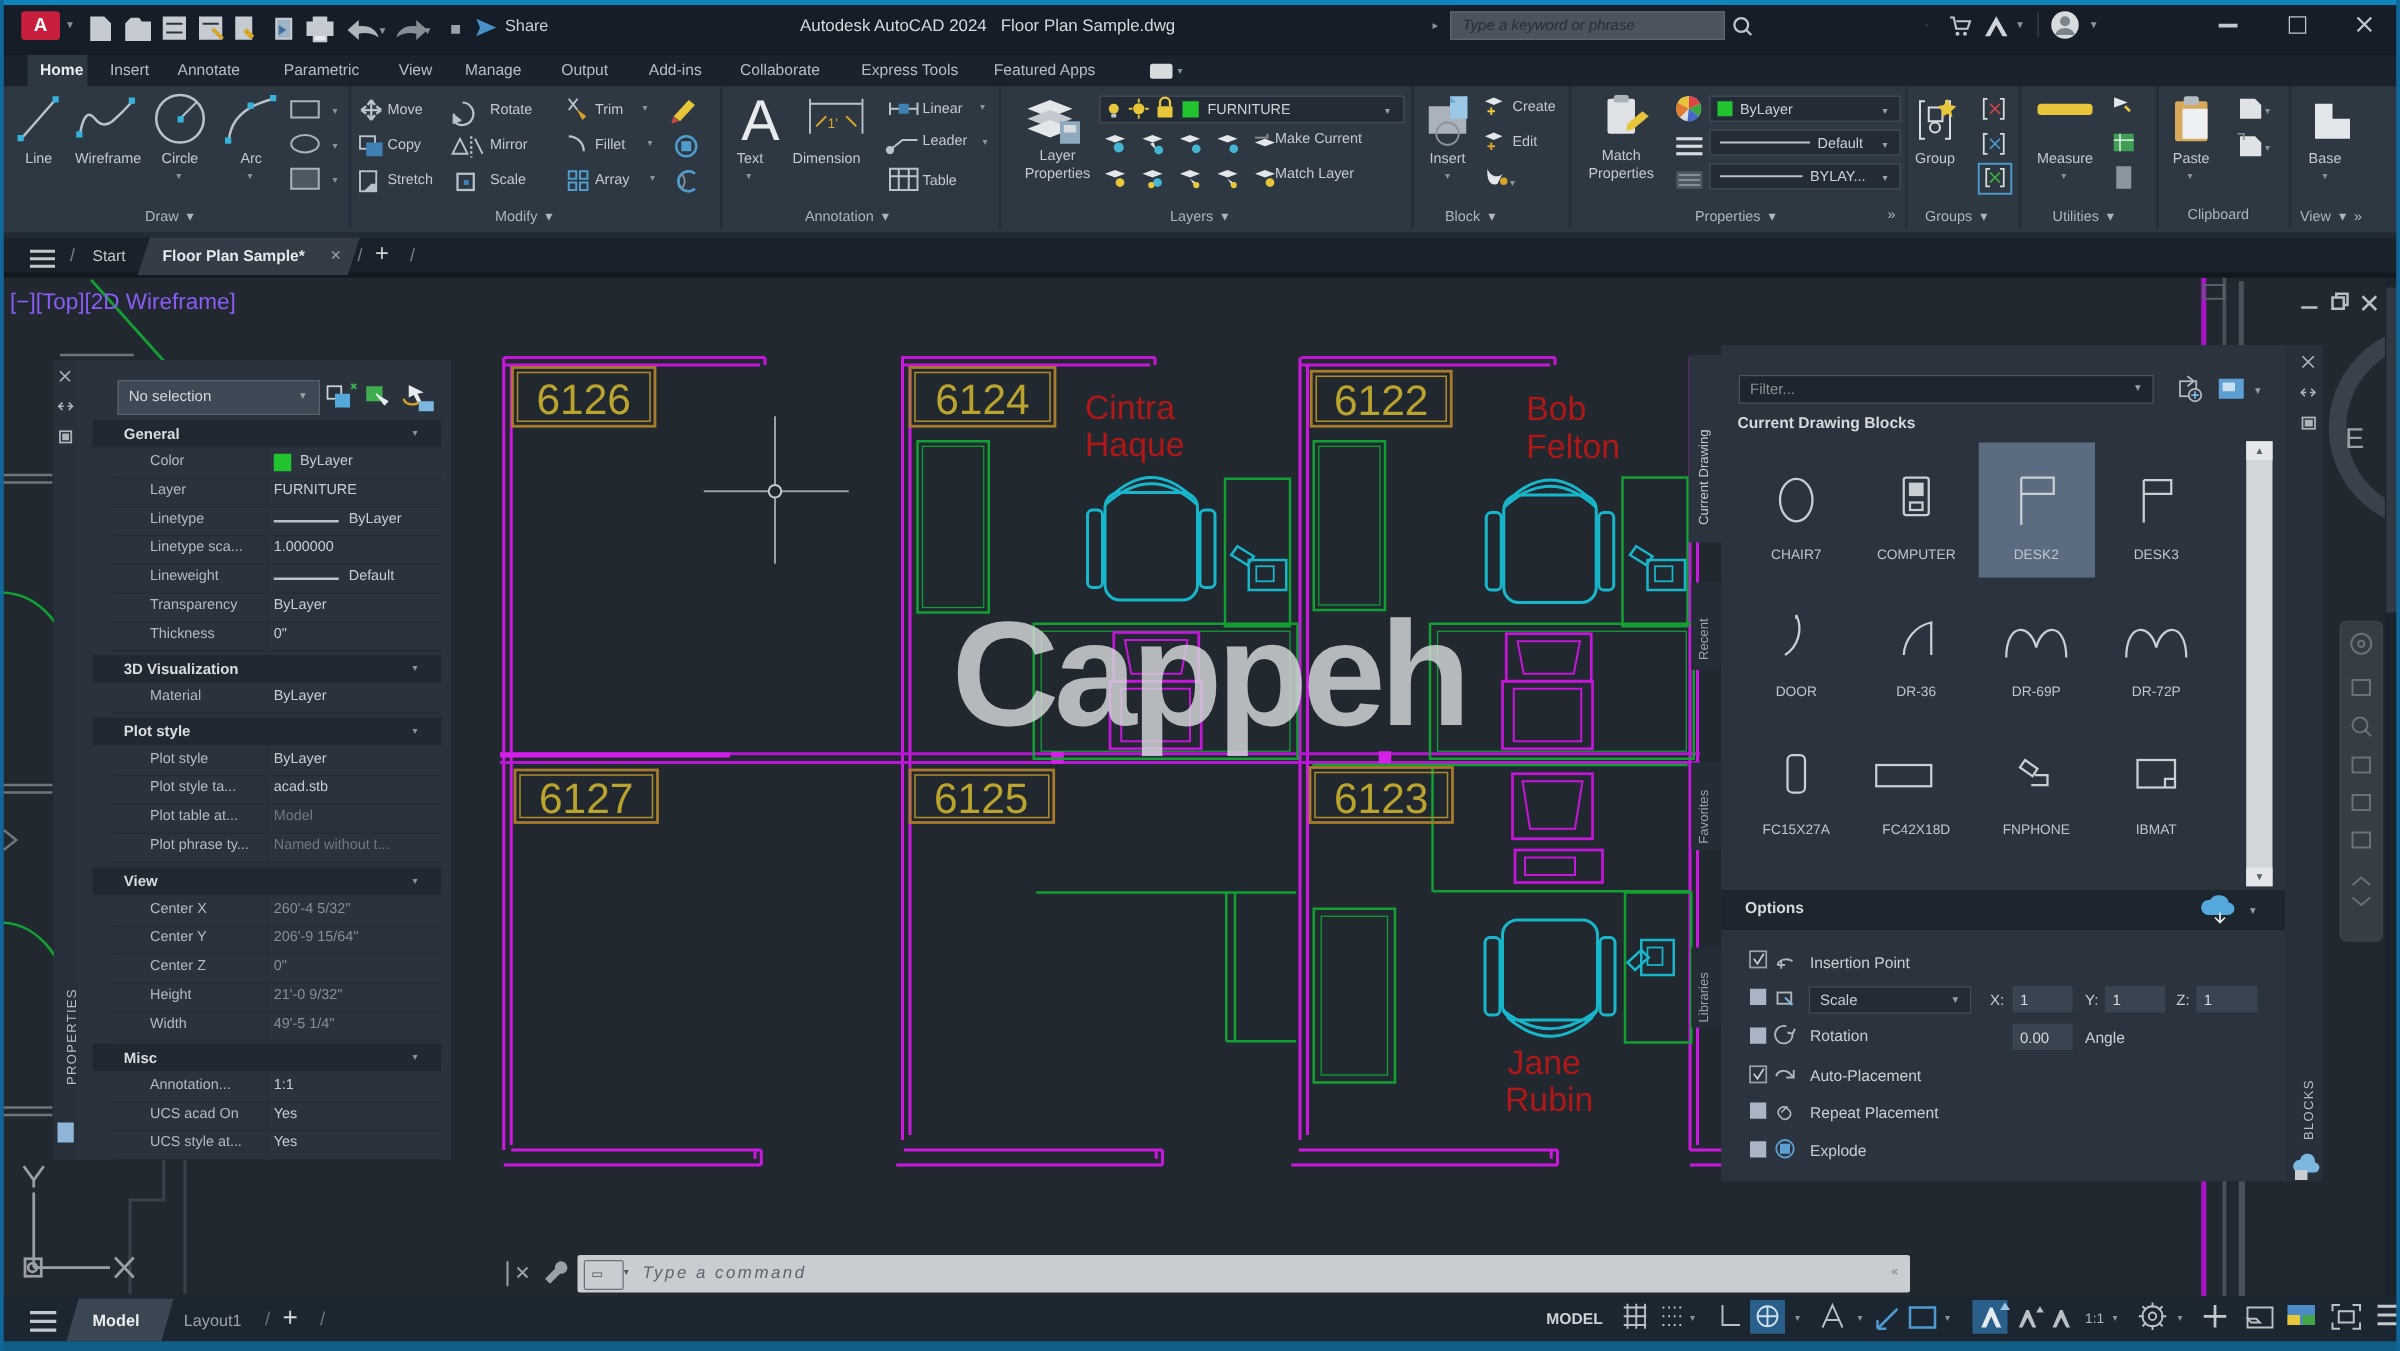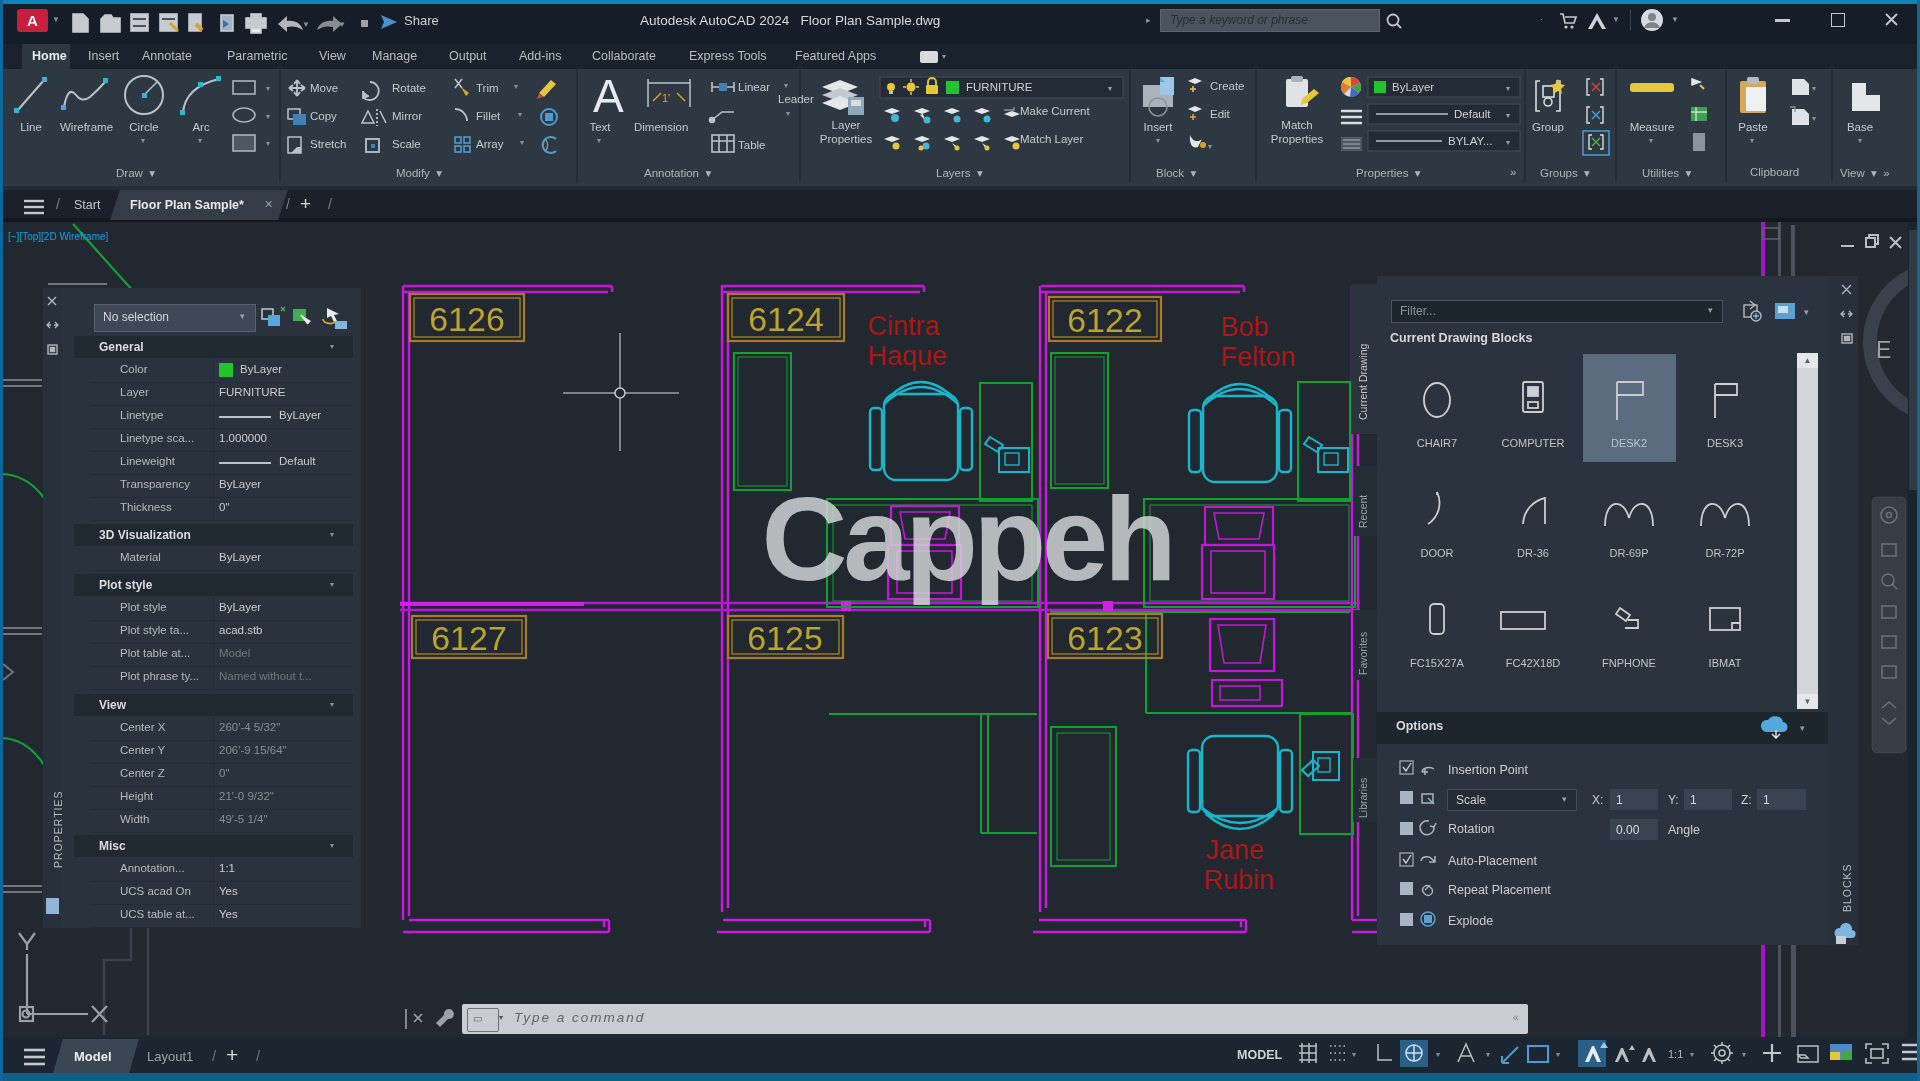--- a/index.html
+++ b/index.html
@@ -244,21 +244,21 @@
         <line x1="1892" y1="362" x2="1897" y2="367"></line>
   <rect x="1882" y="384" width="14" height="12"></rect>
   <rect x="1882" y="414" width="14" height="12"></rect>
   <rect x="1882" y="444" width="14" height="12"></rect>
   <path d="M1882,486 l7,-6 l7,6 m-14,10 l7,6 l7,-6"></path>
  </g>
 
  <rect x="1908" y="0" width="12" height="815" fill="#1b232c"></rect>
  <rect x="1909" y="8" width="10" height="260" fill="#313a44"></rect>
 </svg>
-<div class="tx" style="left:8px;top:231px;color:#0ea5e9;font-size:10px;">[−][Top][2D Wireframe]</div>
+<div class="tx" style="left:8px;top:231px;color:#8b5cf6;font-size:18px;">[−][Top][2D Wireframe]</div>
 
 <div class="ab" style="left:0;top:0;width:1920px;height:44px;background:#151e28;"></div>
 <div class="ab" style="left:0;top:0;width:1920px;height:4px;background:#0d84ba;"></div>
 
 <div class="ab" style="left:17px;top:9px;width:31px;height:23px;background:#c81f3f;border-radius:3px;color:#fff;font-weight:bold;font-size:15px;text-align:center;line-height:23px;">A</div>
 <div class="tx" style="left:52px;top:15px;color:#8b9299;font-size:8px;">▼</div>
 <svg style="left:70px;top:11px;" width="330" height="24" viewBox="0 0 330 24">
  <g fill="none" stroke="#c6cbd1" stroke-width="1.6">
   <path d="M3,3 h10 l5,5 v13 h-15 z" fill="#c6cbd1"></path>
   <path d="M31,8 l4,-4 h6 l2,3 h7 v14 h-19 z" fill="#c6cbd1"></path>
@@ -590,21 +590,21 @@
 <div class="tx ilbl" style="left:392px;top:110px;">Mirror</div>
 <div class="tx ilbl" style="left:392px;top:138px;">Scale</div>
 <div class="tx ilbl" style="left:476px;top:82px;">Trim</div>
 <div class="tx ilbl" style="left:476px;top:110px;">Fillet</div>
 <div class="tx ilbl" style="left:476px;top:138px;">Array</div>
 <div class="tx ilbl" style="left:584px;top:121px;width:32px;">Text</div>
 <div class="tx" style="left:597px;top:136px;color:#8b9299;font-size:8px;">▾</div>
 <div class="tx ilbl" style="left:634px;top:121px;">Dimension</div>
 <div class="tx ilbl" style="left:738px;top:81px;">Linear</div>
 <div class="tx" style="left:784px;top:81px;color:#8b9299;font-size:8px;">▾</div>
-<div class="tx ilbl" style="left:738px;top:93px;margin-left:40px;">Leader</div>
+<div class="tx ilbl" style="left:738px;top:107px;">Leader</div>
 <div class="tx" style="left:786px;top:109px;color:#8b9299;font-size:8px;">▾</div>
 <div class="tx ilbl" style="left:738px;top:139px;">Table</div>
 <div class="tx ilbl" style="left:822px;top:119px;width:48px;">Layer</div>
 <div class="tx ilbl" style="left:814px;top:133px;width:64px;">Properties</div>
 <div class="tx ilbl" style="left:1020px;top:105px;">Make Current</div>
 <div class="tx ilbl" style="left:1020px;top:133px;">Match Layer</div>
 <div class="tx ilbl" style="left:1134px;top:121px;width:48px;">Insert</div>
 <div class="tx" style="left:1156px;top:136px;color:#8b9299;font-size:8px;">▾</div>
 <div class="tx ilbl" style="left:1210px;top:80px;">Create</div>
 <div class="tx ilbl" style="left:1210px;top:108px;">Edit</div>
@@ -745,21 +745,21 @@
 <div class="ab" style="left:74px;top:835px;width:279px;height:22px;background:#202831;"></div>
 <div class="tx" style="left:99px;top:839px;color:#d9dce0;font-size:12px;font-weight:bold;">Misc</div>
 <div class="tx" style="left:330px;top:841px;color:#8b9299;font-size:8px;">▾</div>
 <div class="ab" style="left:90px;top:858px;width:263px;height:23px;border-bottom:1px solid #242d36;"></div>
 <div class="tx rowlbl" style="left:120px;top:862px;">Annotation...</div>
 <div class="tx rowval" style="left:219px;top:862px;">1:1</div>
 <div class="ab" style="left:90px;top:881px;width:263px;height:23px;border-bottom:1px solid #242d36;"></div>
 <div class="tx rowlbl" style="left:120px;top:885px;">UCS acad On</div>
 <div class="tx rowval" style="left:219px;top:885px;">Yes</div>
 <div class="ab" style="left:90px;top:904px;width:263px;height:23px;border-bottom:1px solid #242d36;"></div>
-<div class="tx rowlbl" style="left:120px;top:908px;">UCS table at...</div>
+<div class="tx rowlbl" style="left:120px;top:908px;">UCS style at...</div>
 <div class="tx rowval" style="left:219px;top:908px;">Yes</div>
 <div class="ab" style="left:213px;top:359px;width:1px;height:161px;background:#242d36;"></div>
 <div class="ab" style="left:213px;top:597px;width:1px;height:92px;background:#242d36;"></div>
 <div class="ab" style="left:213px;top:717px;width:1px;height:115px;background:#242d36;"></div>
 <div class="ab" style="left:213px;top:858px;width:1px;height:69px;background:#242d36;"></div>
 <div class="ab" style="left:1351px;top:284px;width:26px;height:150px;background:#2b343e;"></div>
 <div class="ab" style="left:1353px;top:466px;width:24px;height:70px;background:#242d36;"></div>
 <div class="ab" style="left:1353px;top:610px;width:24px;height:70px;background:#242d36;"></div>
 <div class="ab" style="left:1353px;top:758px;width:24px;height:64px;background:#242d36;"></div>
 <div class="ab" style="left:1377px;top:276px;width:451px;height:669px;background:#2b343e;"></div>

